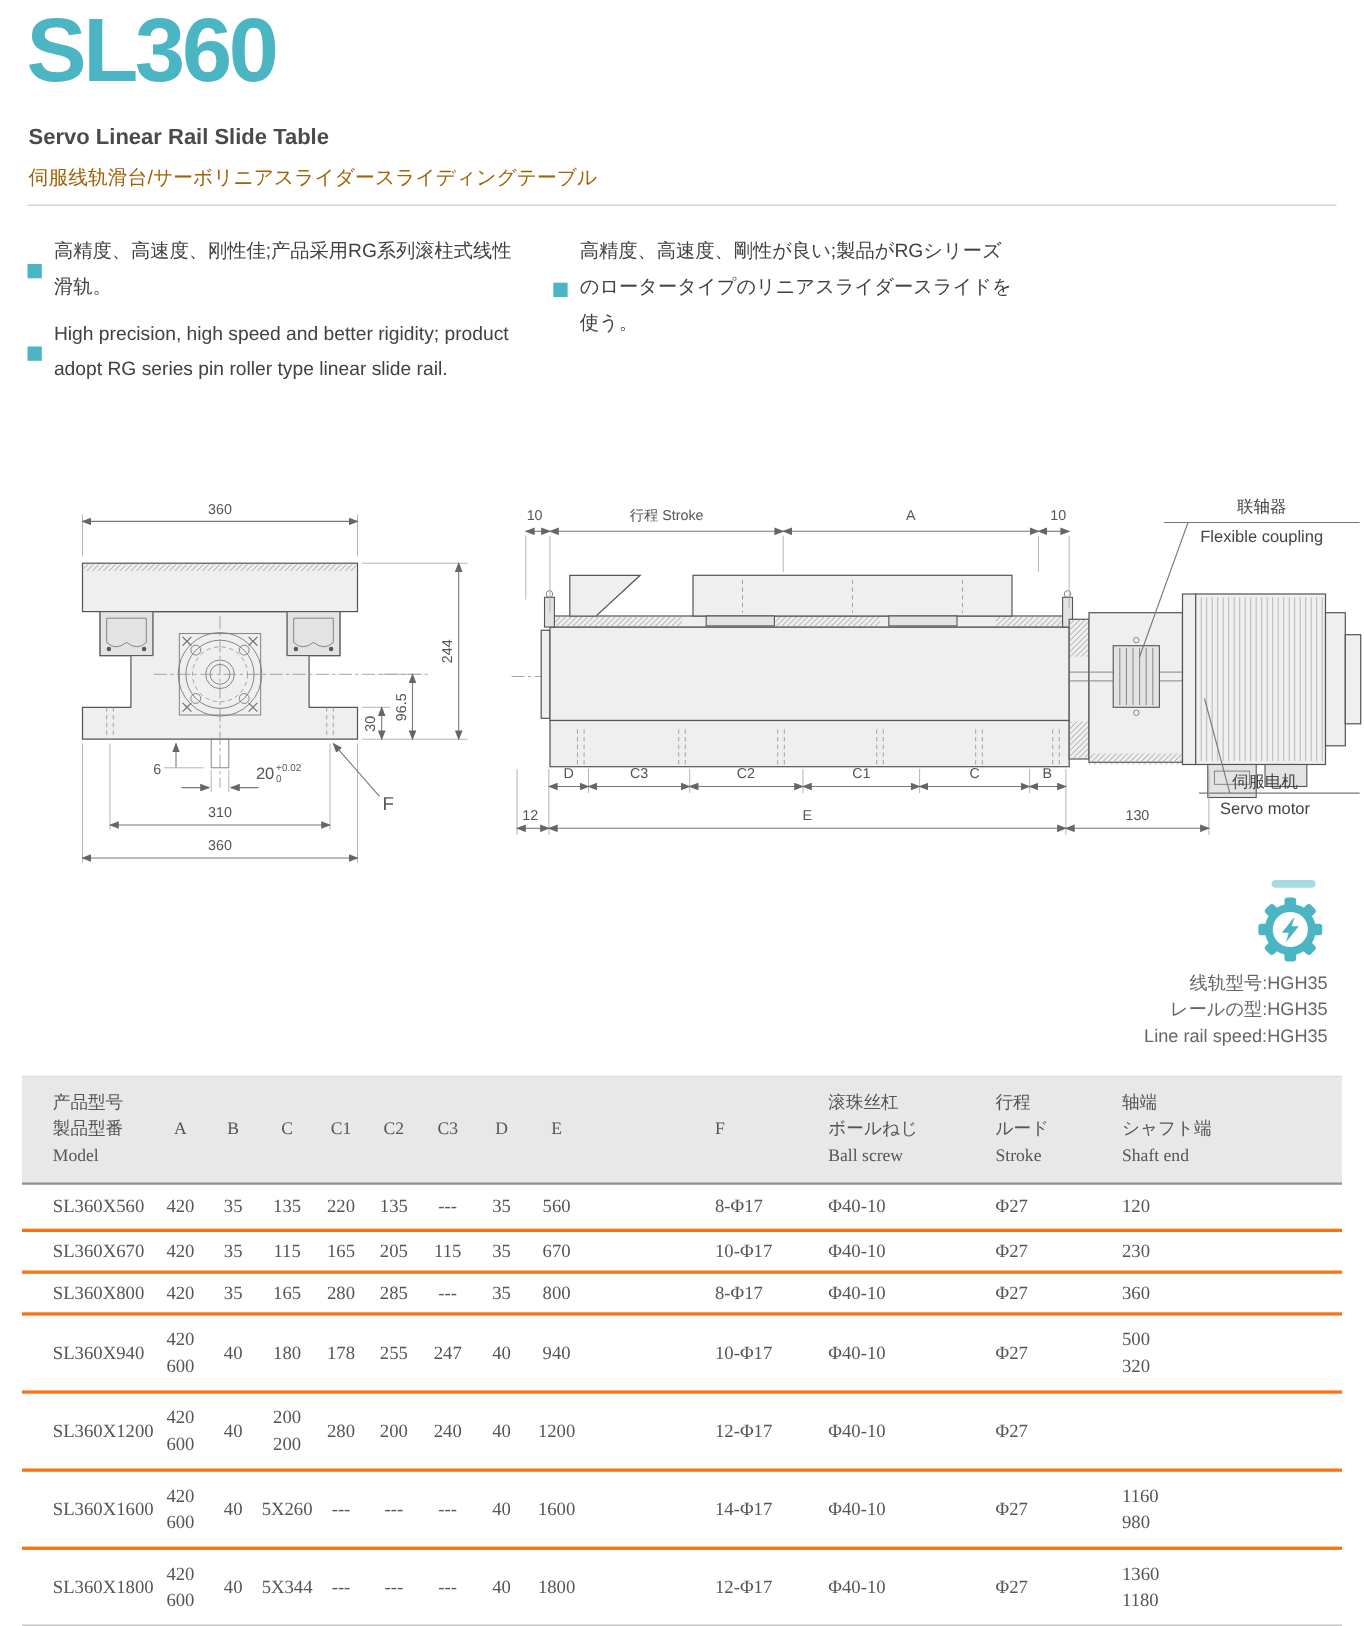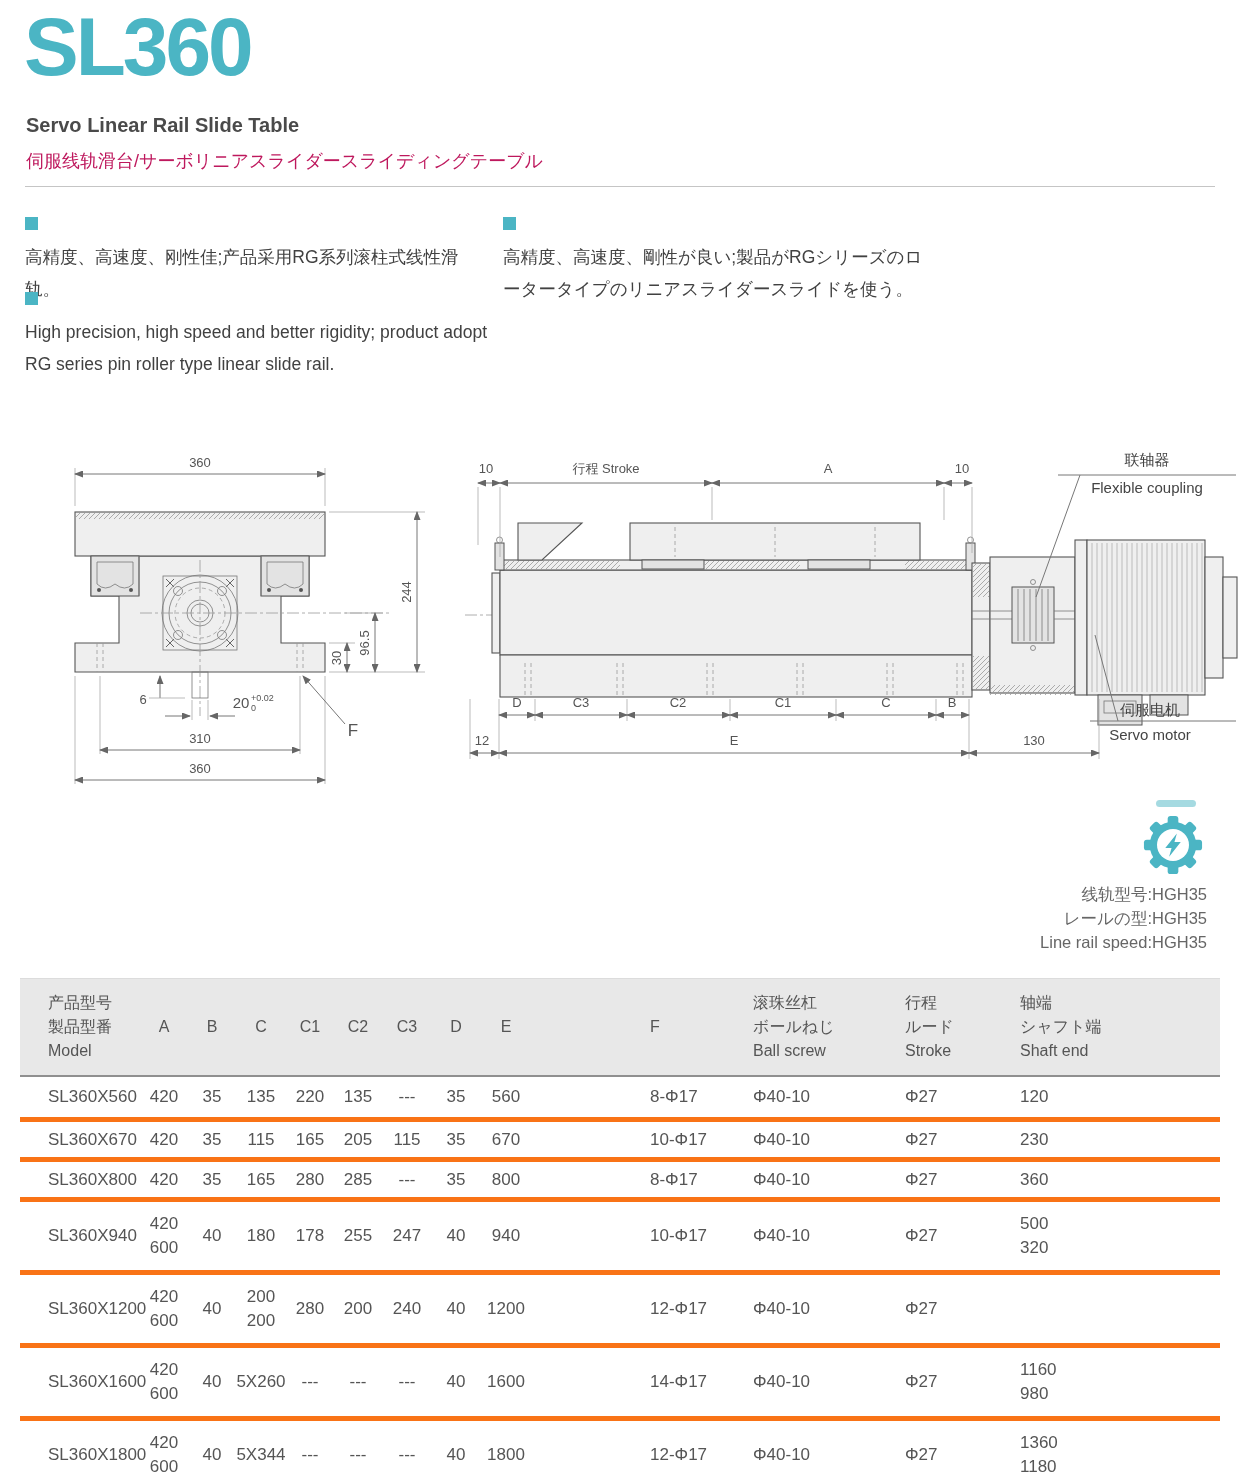--- a/index.html
+++ b/index.html
@@ -1,24 +1,24 @@
 <!DOCTYPE html>
 <html><head>
 <meta charset="utf-8">
 <style>
   html,body{margin:0;padding:0;background:#fff;}
   body{font-family:"Liberation Sans","DejaVu Sans",sans-serif;}
   #page{position:relative;width:1240px;height:1478px;background:#fff;overflow:hidden;}
 
   .title{position:absolute;left:24px;top:0px;font-size:82px;font-weight:bold;letter-spacing:-3px;color:#4BB5C4;}
   .sub-en{position:absolute;left:26px;top:114px;font-size:20px;font-weight:bold;color:#4a4a4a;}
-  .sub-cjk{position:absolute;left:26px;top:149px;font-size:18px;color:#be185d;}
+  .sub-cjk{position:absolute;left:26px;top:149px;font-size:18px;color:#a16207;}
   .divider{position:absolute;left:25px;top:186px;width:1190px;height:1px;background:#c5c5c5;}
 
-  .bullet{position:absolute;display:flex;gap:11px;align-items:flex-start;flex-direction:column;}
+  .bullet{position:absolute;display:flex;gap:11px;align-items:center;}
   .bullet .sq{width:13px;height:13px;background:#4BB5C4;flex-shrink:0;margin-top:5px;}
   .bullet .txt{font-size:17.5px;color:#414141;line-height:1.85;}
   .b-zh{left:25px;top:212px;width:452px;}
   .b-en{left:25px;top:287px;width:465px;}
   .b-ja{left:503px;top:212px;width:425px;}
 
   svg text{font-family:"Liberation Sans","DejaVu Sans",sans-serif;}
   .part{fill:#efefef;stroke:#555;stroke-width:1.1;}
   .part2{fill:#e3e3e3;stroke:#555;stroke-width:1;}
   .thin{stroke:#777;stroke-width:.8;fill:none;}
@@ -28,30 +28,30 @@
   .dsh{stroke:#999;stroke-width:.8;stroke-dasharray:4 3;fill:none;}
   .dim{font-size:13px;fill:#555;text-anchor:middle;}
   .lbl{font-size:15px;fill:#444;text-anchor:middle;}
   .fin{stroke:#a8a8a8;stroke-width:.7;}
 
   .gear{position:absolute;left:1142px;top:814px;width:62px;height:62px;}
   .gear-blob{position:absolute;left:1156px;top:800px;width:40px;height:7px;background:#4BB5C4;opacity:.5;border-radius:4px;}
   .rail-model{position:absolute;right:33px;top:882px;text-align:right;font-size:16.5px;color:#666;line-height:24px;}
 
   .spec-table{position:absolute;left:20px;top:978px;width:1200px;}
-  .t-grid{display:grid;grid-template-columns:120px 48px 48px 50px 48px 48px 50px 48px 52px 116px 100px 137px 115px 1fr;}
+  .t-grid{display:grid;grid-template-columns:120px 48px 48px 50px 48px 48px 50px 48px 52px 116px 100px 137px 115px 1fr;font-family:Liberation Serif, serif;}
   .t-head{background:#e8e8e8;height:96px;align-items:center;border-top:1px solid #dcdcdc;border-bottom:2px solid #8f8f8f;}
   .hc{font-size:16px;color:#555;line-height:24px;}
   .hc.num{text-align:center;}
   .model-col{padding-left:28px;}
   .c-f{padding-left:2px;}
   .c-ball{padding-left:5px;}
   .c-shaft{padding-left:20px;}
   .c-stroke{padding-left:20px;}
-  .t-row{border-bottom:5px solid #f97316;min-height:35px;align-items:stretch;}
+  .t-row{border-bottom:3px solid #f97316;min-height:35px;align-items:stretch;}
   .t-row:first-child{min-height:40px;}
   .t-row.tall{min-height:68px;}
   .t-row:last-child{border-bottom:2px solid #9b9b9b;}
   .dc{font-size:17px;color:#555;display:flex;flex-direction:column;justify-content:center;white-space:pre-line;line-height:24px;}
   .dc.num{align-items:center;text-align:center;}
 </style>
 </head>
 <body>
 
 <div id="page">

